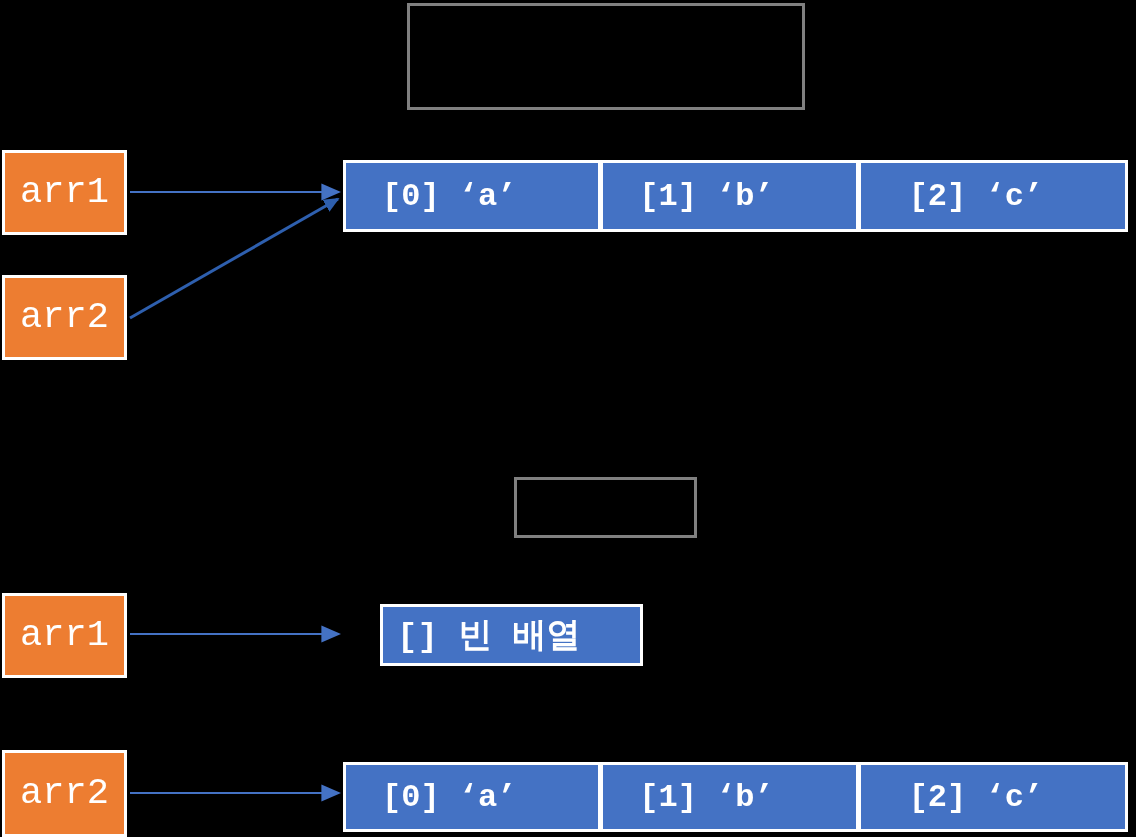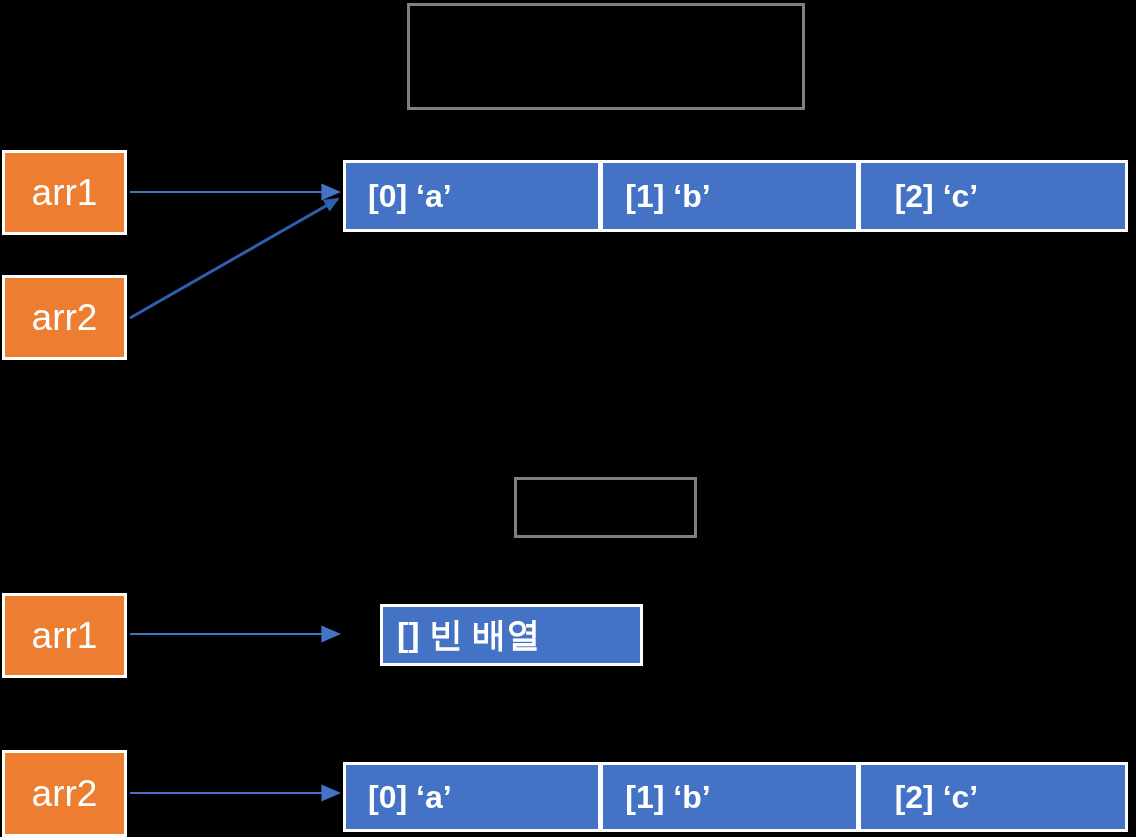--- a/index.html
+++ b/index.html
@@ -8,20 +8,21 @@
     height: 837px;
     background: #000000;
     overflow: hidden;
     font-family: "Liberation Sans", sans-serif;
   }
   #canvas {
     position: relative;
     width: 1136px;
     height: 837px;
     background: #000000;
+    font-family: Liberation Mono, monospace;
   }
 
   
   .placeholder-box {
     position: absolute;
     border: 3px solid #808080;
     background: transparent;
   }
 
   
@@ -45,21 +46,21 @@
     background: #4472C4;
     border: 3px solid #FFFFFF;
     display: flex;
     flex-direction: row;
     align-items: stretch;
   }
   .array-cell {
     flex: 1 1 0;
     display: flex;
     align-items: center;
-    padding-left: 22px;
+    padding-left: 36px;
     color: #FFFFFF;
     font-size: 32px;
     font-weight: bold;
     white-space: nowrap;
     border-right: 5px solid #FFFFFF;
   }
   .array-cell:last-child { border-right: none; margin-left: 12px; }
 
   .empty-array-box {
     position: absolute;

